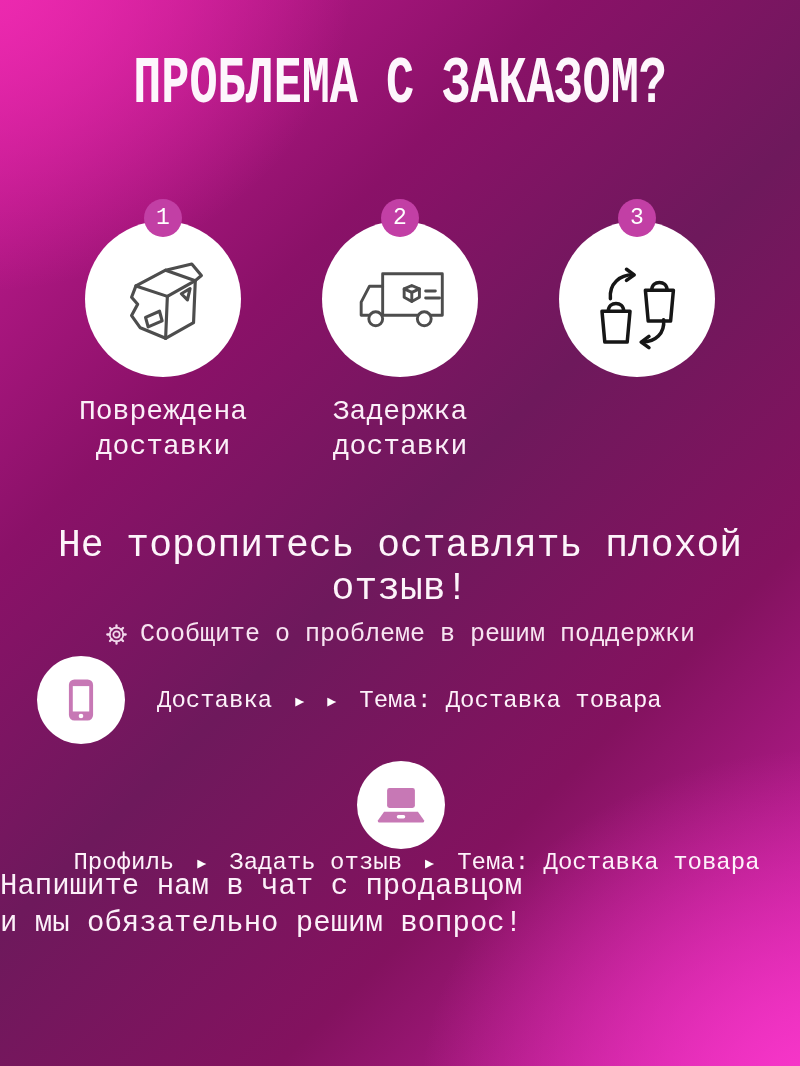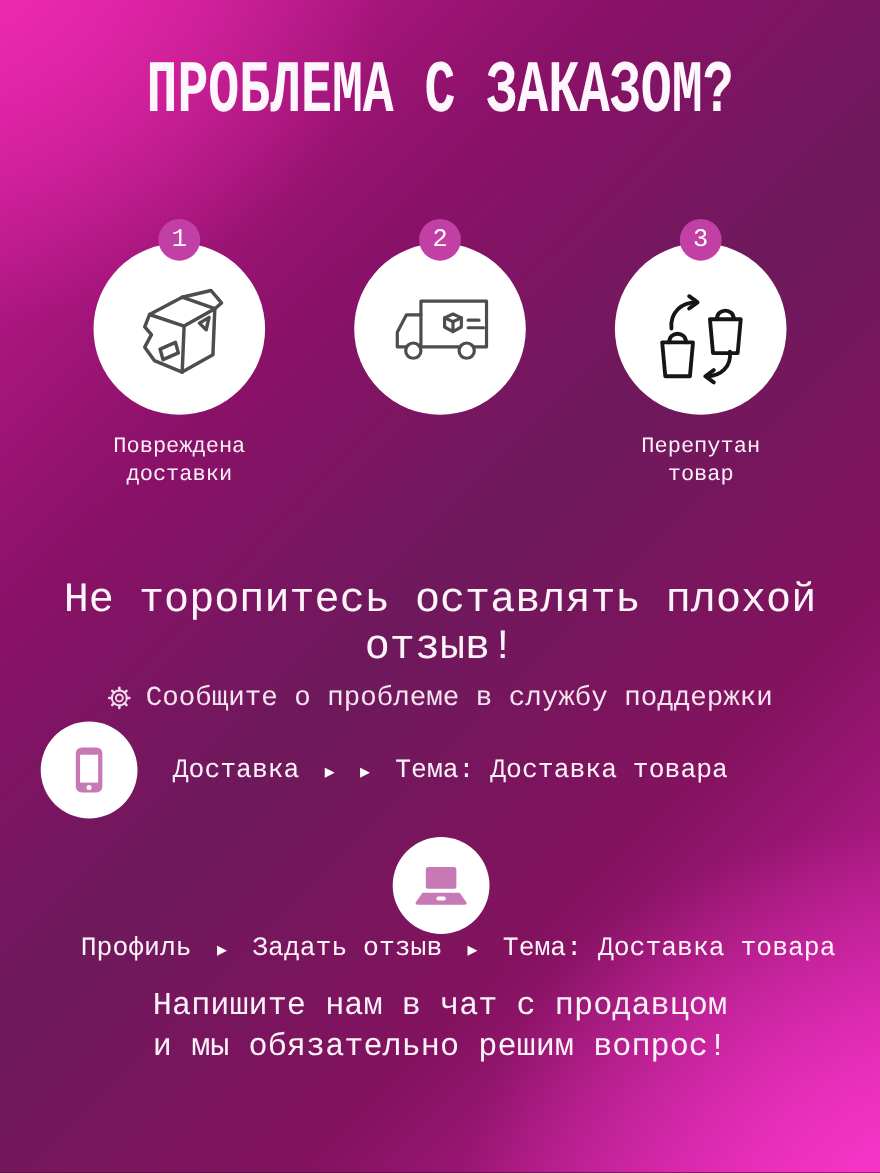--- a/index.html
+++ b/index.html
@@ -58,21 +58,21 @@
   }
   .circle {
     width: 156px; height: 156px;
     border-radius: 50%;
     background: #ffffff;
     display: flex; align-items: center; justify-content: center;
   }
   .plabel {
     margin-top: 17px;
     text-align: center;
-    font-size: 20px;
+    font-size: 28px;
     line-height: 1.25;
     color: #fbeff8;
   }
   .lline { display: block; }
 
   
   .advice { position: absolute; top: 524px; left: 0; right: 0; text-align: center; }
   .headline { font-size: 38px; color: #fdf4fa; }
   .subline {
     margin-top: 10px;
@@ -99,22 +99,22 @@
     gap: 23px;
     font-size: 24px;
     color: #fdf2fa;
     white-space: nowrap;
   }
   .arrow { font-size: 15px; color: #ffffff; transform: translateY(1px); }
 
   
   .footer {
     position: absolute;
-    top: 896px; left: 0; right: 0;
-    text-align: center;
+    top: 868px; left: 0; right: 0;
+    text-align: left;
     font-size: 29px;
     line-height: 1.28;
     color: #fcf0f9;
   }
 
   svg { display: block; }
 </style>
 </head>
 <body>
 
@@ -153,53 +153,53 @@
           <path d="M50,34 H31 L19,57 V76 H50"></path>
           <path d="M81,38 L92,33 L103,38 L92,43 Z"></path>
           <path d="M81,38 V50 L92,56 V43"></path>
           <path d="M103,38 V50 L92,56"></path>
           <path d="M112,41 H126"></path>
           <path d="M112,51 H132"></path>
           <circle cx="40" cy="81" r="10" fill="#ffffff"></circle>
           <circle cx="110" cy="81" r="10" fill="#ffffff"></circle>
         </svg>
       </div>
+      <div class="plabel">
+        <span class="lline">Задержка</span>
+        <span class="lline">доставки</span>
+      </div>
     </div>
 
     <div class="problem">
       <div class="badge">3</div>
       <div class="circle">
         <svg width="98" height="102" viewBox="0 0 140 145" fill="none" stroke="#161616" stroke-width="5" stroke-linejoin="round" stroke-linecap="round">
           <path d="M82,60 H122 L118,104 H86 Z"></path>
           <path d="M91,60 C91,45 113,45 113,60"></path>
           <path d="M20,90 H60 L56,134 H24 Z"></path>
           <path d="M29,90 C29,75 51,75 51,90"></path>
           <path d="M32,72 C30,50 46,38 64,38"></path>
           <path d="M55,30 L66,38 L55,46"></path>
           <path d="M108,102 C110,122 96,134 78,134"></path>
           <path d="M87,126 L76,134 L87,142"></path>
         </svg>
       </div>
-      <div class="plabel">
-        <span class="lline">Перепутан</span>
-        <span class="lline">товар</span>
-      </div>
     </div>
 
   </div>
 
   <div class="advice">
     <div class="headline">Не торопитесь оставлять плохой отзыв!</div>
     <div class="subline">
       <svg width="23" height="23" viewBox="0 0 24 24" fill="none" stroke="#f2d9ec" stroke-width="1.8" stroke-linecap="round">
         <circle cx="12" cy="12" r="3.3"></circle>
         <circle cx="12" cy="12" r="7.1"></circle>
         <path d="M12,4.9 V2.4 M12,19.1 V21.6 M4.9,12 H2.4 M19.1,12 H21.6 M7,7 L5.2,5.2 M17,7 L18.8,5.2 M7,17 L5.2,18.8 M17,17 L18.8,18.8" stroke-width="2.4"></path>
       </svg>
-      <span>Сообщите о проблеме в службу поддержки</span>
+      <span>Сообщите о проблеме в решим поддержки</span>
     </div>
   </div>
 
   <div class="steps">
 
     <div class="step-row">
       <div class="step-circle">
         <svg width="58" height="58" viewBox="0 0 48 48">
           <rect x="14" y="7" width="20" height="34" rx="4.5" fill="#c778b5"></rect>
           <rect x="17.2" y="12.5" width="13.6" height="21" fill="#ffffff"></rect>

